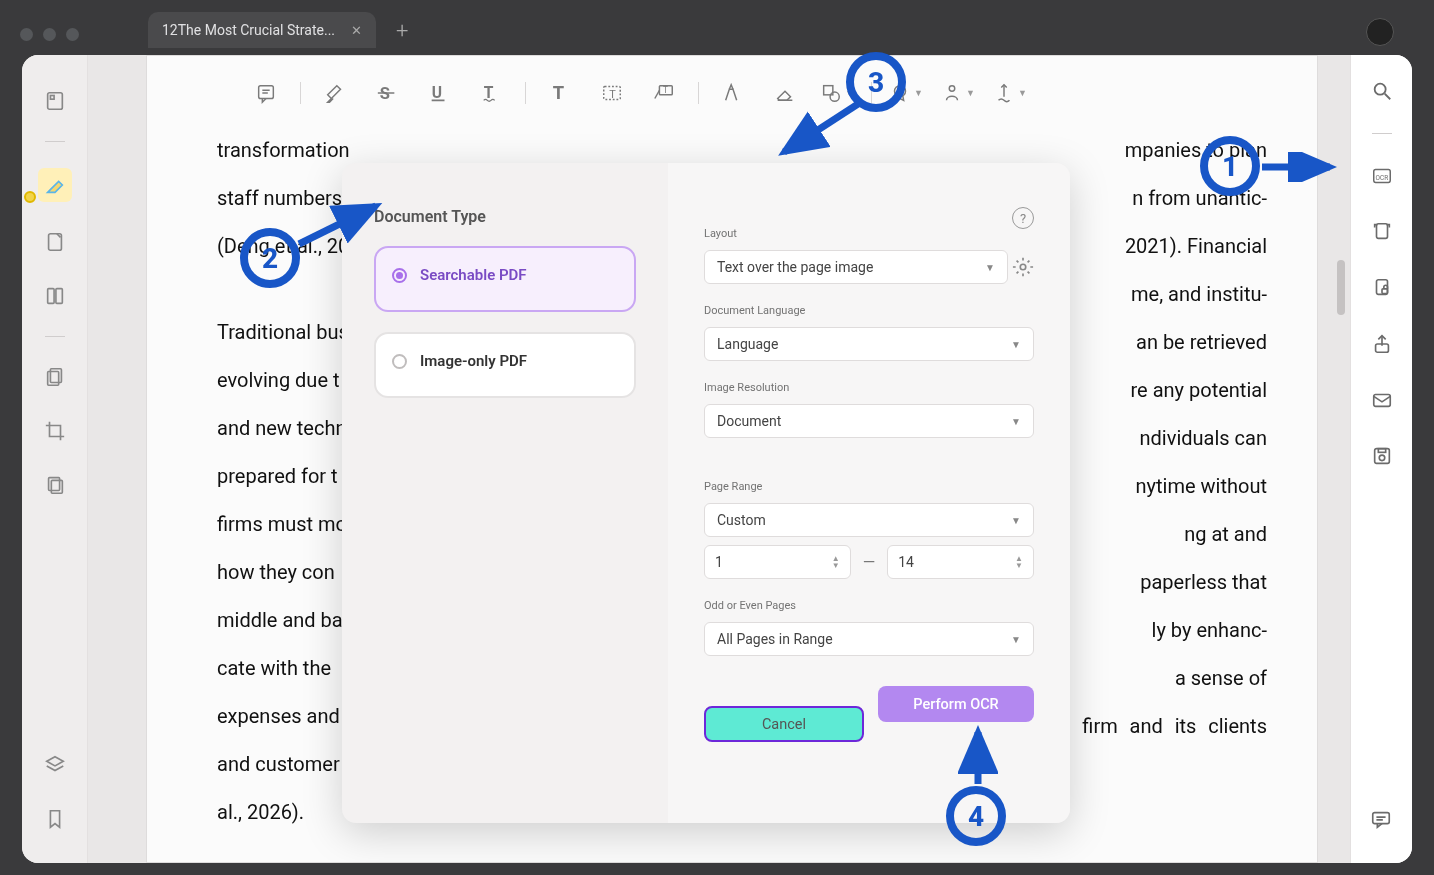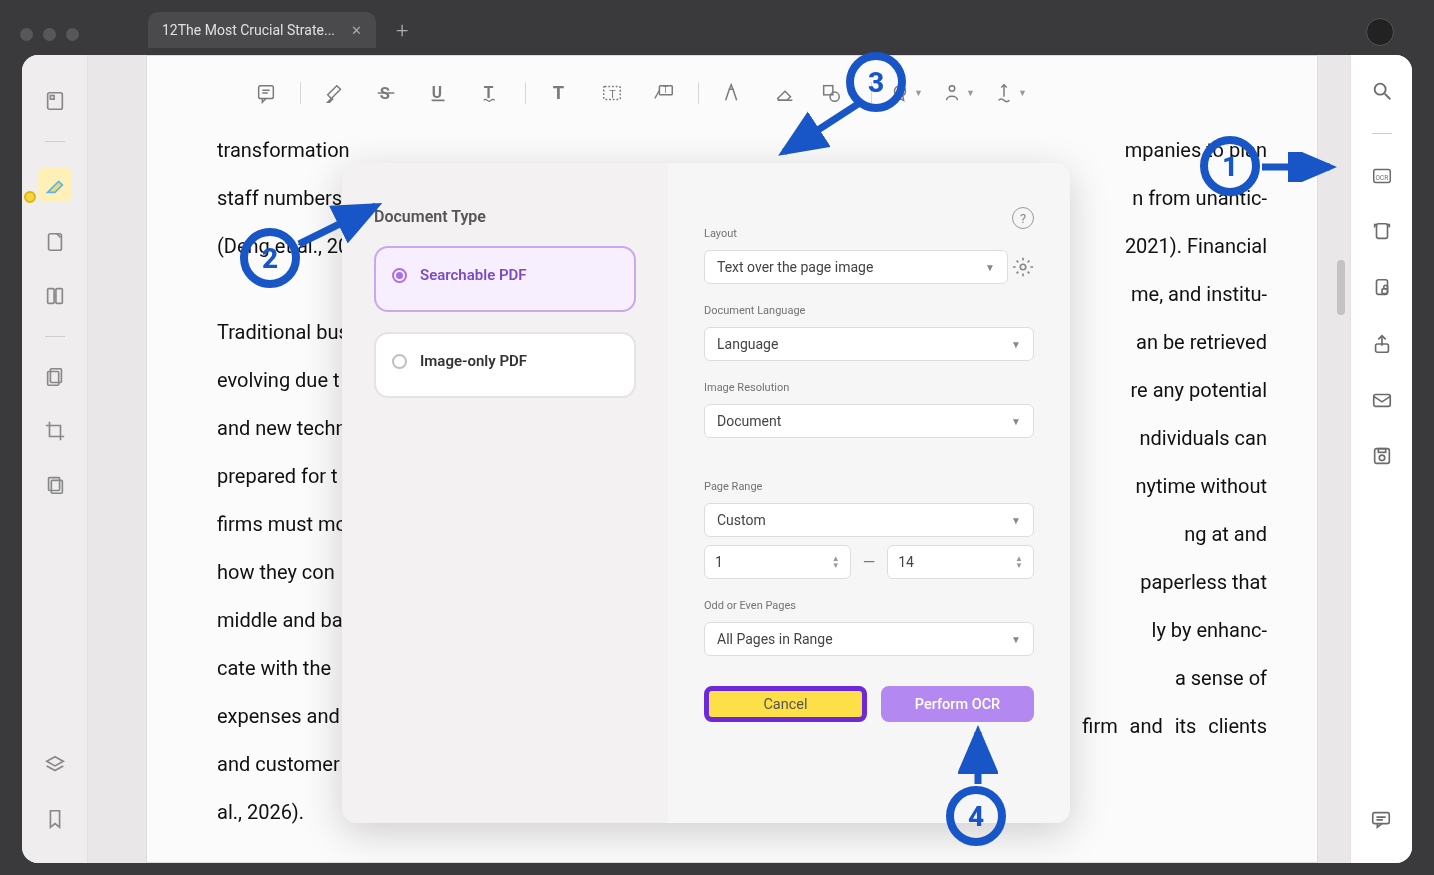--- a/index.html
+++ b/index.html
@@ -65,21 +65,21 @@
 .gear-btn { width: 22px; height: 22px; color: #888; display:flex; align-items:center; justify-content:center; }
 .help-btn { position: absolute; top: 44px; right: 36px; width: 22px; height: 22px; border: 1.5px solid #999; border-radius: 50%; color: #888; font-size: 13px; display: flex; align-items: center; justify-content: center; }
 
 .range-row { display: flex; align-items: center; gap: 12px; margin-top: 8px; }
 .num-input { flex: 1; height: 34px; background: #fff; border: 1px solid #dfdcdc; border-radius: 6px; padding: 0 10px; font-size: 14px; color: #444; display: flex; align-items: center; justify-content: space-between; }
 .steppers { display: flex; flex-direction: column; font-size: 8px; color: #999; line-height: 0.9; }
 .dash { color: #777; font-size: 16px; }
 
 .btn-row { display: flex; gap: 14px; margin-top: 30px; }
 .btn { flex: 1; height: 36px; border-radius: 8px; font-size: 14.5px; display: flex; align-items: center; justify-content: center; cursor: pointer; }
-.btn-cancel { background: #fde047; border: 5px solid #6d28d9; color: #555; }
+.btn-cancel { background: #5eead4; border: 2px solid #6d28d9; color: #555; margin-top: 20px; }
 .btn-primary { background: #b388f0; color: #fff; font-weight: 500; border: none; }
 
 .callout { position: absolute; z-index: 50; }
 .badge { width: 60px; height: 60px; border: 8px solid #1856c7; border-radius: 50%; background: transparent; display: flex; align-items: center; justify-content: center; font-weight: 800; font-size: 28px; color: #1856c7; }
 .arrow-svg { position: absolute; }
 
 .scrollbar { position: absolute; right: 67px; top: 205px; width: 8px; height: 55px; background: #c5c2c2; border-radius: 4px; }
 
 .bottom-left { position: absolute; bottom: 30px; left: 0; width: 66px; display: flex; flex-direction: column; align-items: center; gap: 26px;}
 .bottom-right { position: absolute; bottom: 30px; right: 0; width: 62px; display: flex; flex-direction: column; align-items: center; gap: 26px;}

